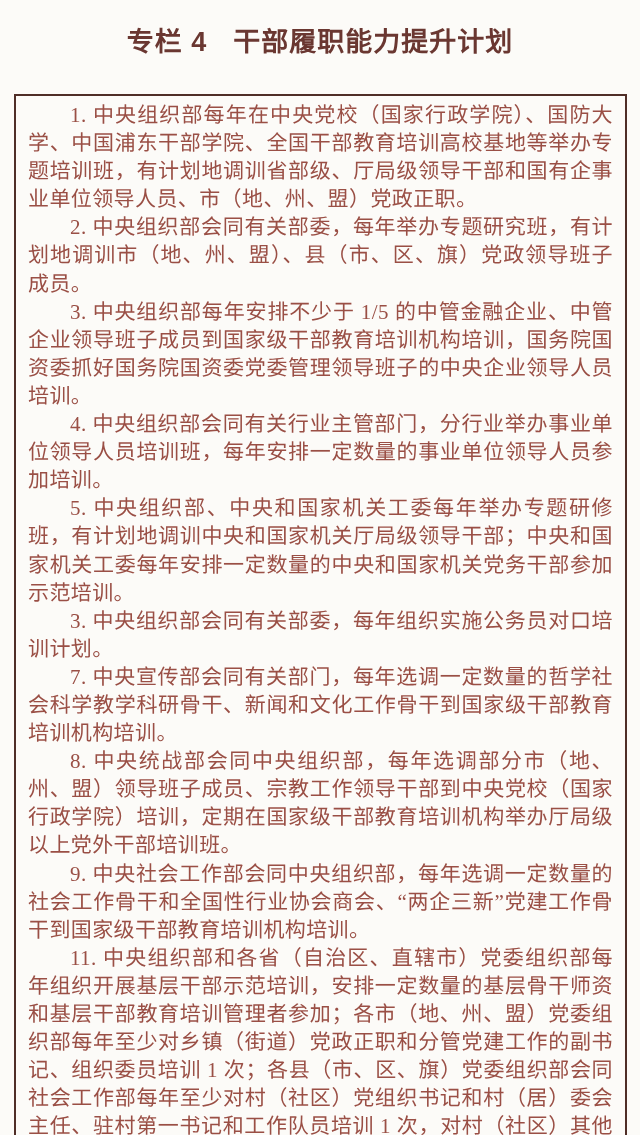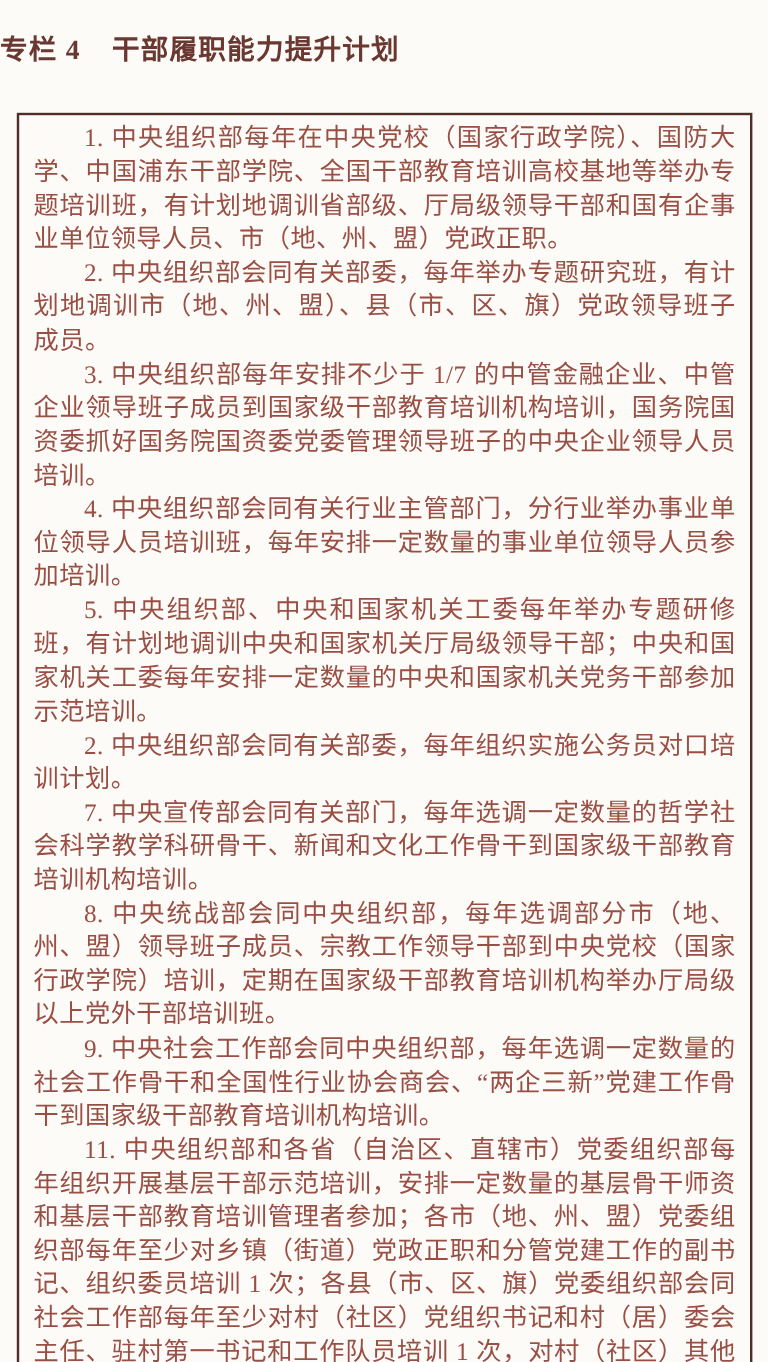--- a/index.html
+++ b/index.html
@@ -16,23 +16,24 @@
   }
   .page {
     width: 640px;
     height: 1135px;
     background: var(--page-background);
     overflow: hidden;
     position: relative;
   }
   .title {
     margin-top: 26px;
-    font-family: Liberation Serif, serif;
+    text-align: center;
+    font-family: Liberation Sans, sans-serif;
     font-weight: bold;
-    font-size: 23px;
+    font-size: 27px;
     line-height: 32px;
     color: var(--title-text);
     letter-spacing: 1px;
   }
   .title .col-label { margin-right: 26px; }
   .box {
     margin: 36px 13px 0 14px;
     border: 2px solid var(--box-border);
     padding: 5px 12px 8px 12px;
     background: var(--page-background);
@@ -51,23 +52,23 @@
 <body>
 
 <div class="page">
   <h1 class="title">
     <span class="col-label">专栏 4</span><span>干部履职能力提升计划</span>
   </h1>
 
   <div class="box">
     <p class="item">1. 中央组织部每年在中央党校（国家行政学院）、国防大学、中国浦东干部学院、全国干部教育培训高校基地等举办专题培训班，有计划地调训省部级、厅局级领导干部和国有企事业单位领导人员、市（地、州、盟）党政正职。</p>
     <p class="item">2. 中央组织部会同有关部委，每年举办专题研究班，有计划地调训市（地、州、盟）、县（市、区、旗）党政领导班子成员。</p>
-    <p class="item">3. 中央组织部每年安排不少于 1/7 的中管金融企业、中管企业领导班子成员到国家级干部教育培训机构培训，国务院国资委抓好国务院国资委党委管理领导班子的中央企业领导人员培训。</p>
+    <p class="item">3. 中央组织部每年安排不少于 1/5 的中管金融企业、中管企业领导班子成员到国家级干部教育培训机构培训，国务院国资委抓好国务院国资委党委管理领导班子的中央企业领导人员培训。</p>
     <p class="item">4. 中央组织部会同有关行业主管部门，分行业举办事业单位领导人员培训班，每年安排一定数量的事业单位领导人员参加培训。</p>
     <p class="item">5. 中央组织部、中央和国家机关工委每年举办专题研修班，有计划地调训中央和国家机关厅局级领导干部；中央和国家机关工委每年安排一定数量的中央和国家机关党务干部参加示范培训。</p>
-    <p class="item">2. 中央组织部会同有关部委，每年组织实施公务员对口培训计划。</p>
+    <p class="item">3. 中央组织部会同有关部委，每年组织实施公务员对口培训计划。</p>
     <p class="item">7. 中央宣传部会同有关部门，每年选调一定数量的哲学社会科学教学科研骨干、新闻和文化工作骨干到国家级干部教育培训机构培训。</p>
     <p class="item">8. 中央统战部会同中央组织部，每年选调部分市（地、州、盟）领导班子成员、宗教工作领导干部到中央党校（国家行政学院）培训，定期在国家级干部教育培训机构举办厅局级以上党外干部培训班。</p>
     <p class="item">9. 中央社会工作部会同中央组织部，每年选调一定数量的社会工作骨干和全国性行业协会商会、“两企三新”党建工作骨干到国家级干部教育培训机构培训。</p>
     <p class="item">11. 中央组织部和各省（自治区、直辖市）党委组织部每年组织开展基层干部示范培训，安排一定数量的基层骨干师资和基层干部教育培训管理者参加；各市（地、州、盟）党委组织部每年至少对乡镇（街道）党政正职和分管党建工作的副书记、组织委员培训 1 次；各县（市、区、旗）党委组织部会同社会工作部每年至少对村（社区）党组织书记和村（居）委会主任、驻村第一书记和工作队员培训 1 次，对村（社区）其他干部每 3 年轮训 1 次，加强村（社区）后备力量培训。</p>
 
   </div>
 </div>
 
 </body></html>

